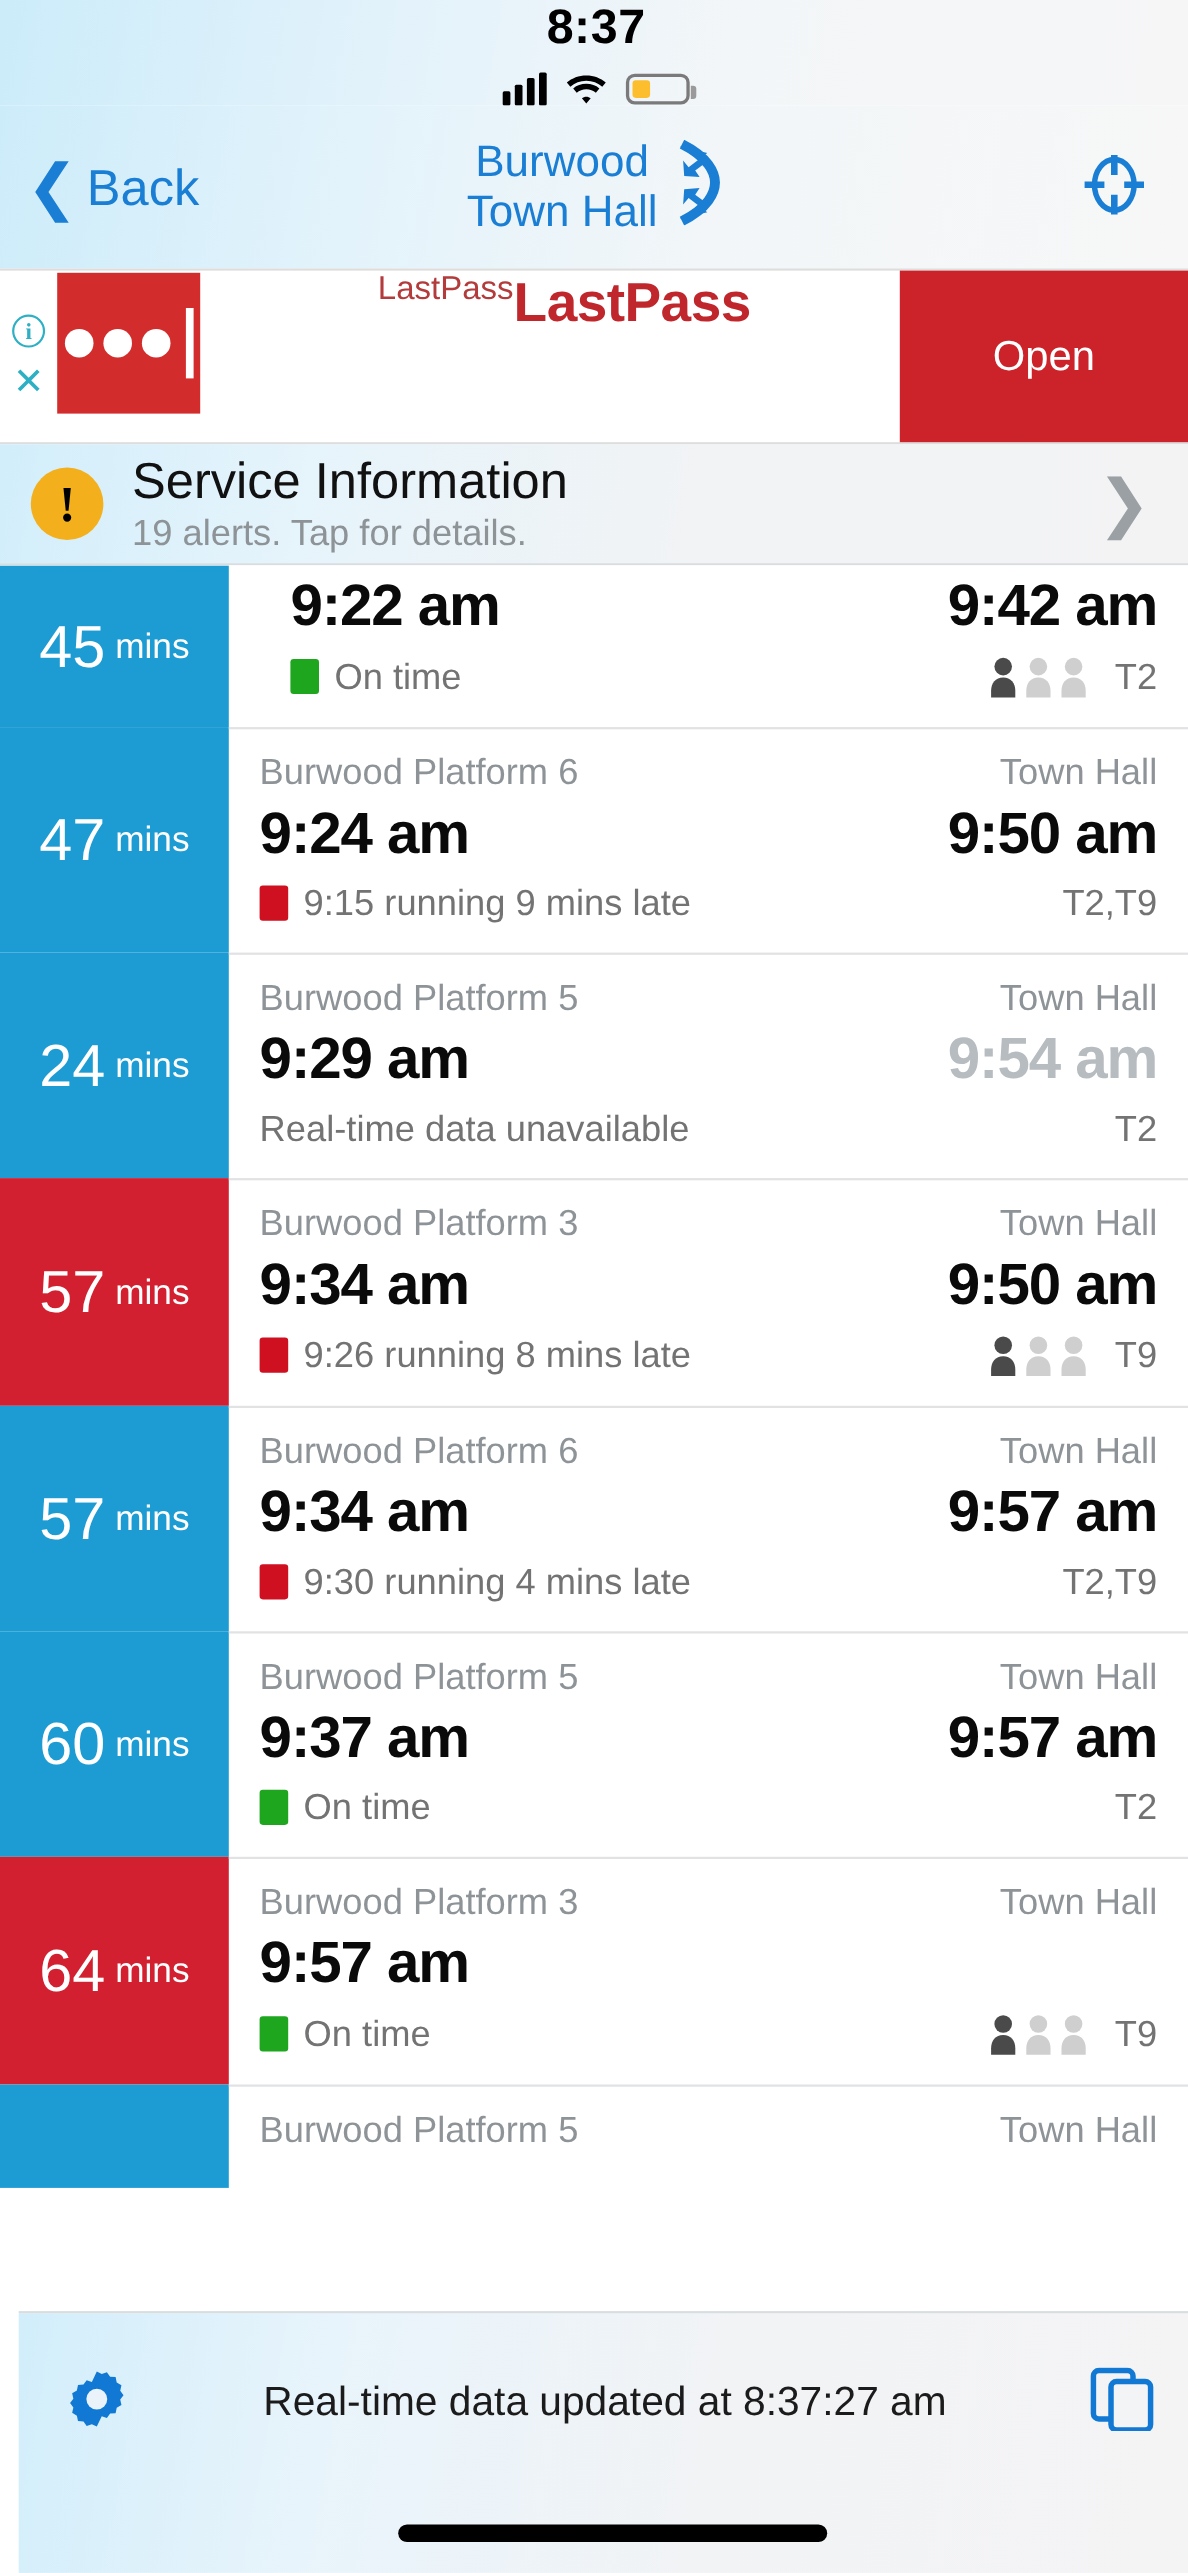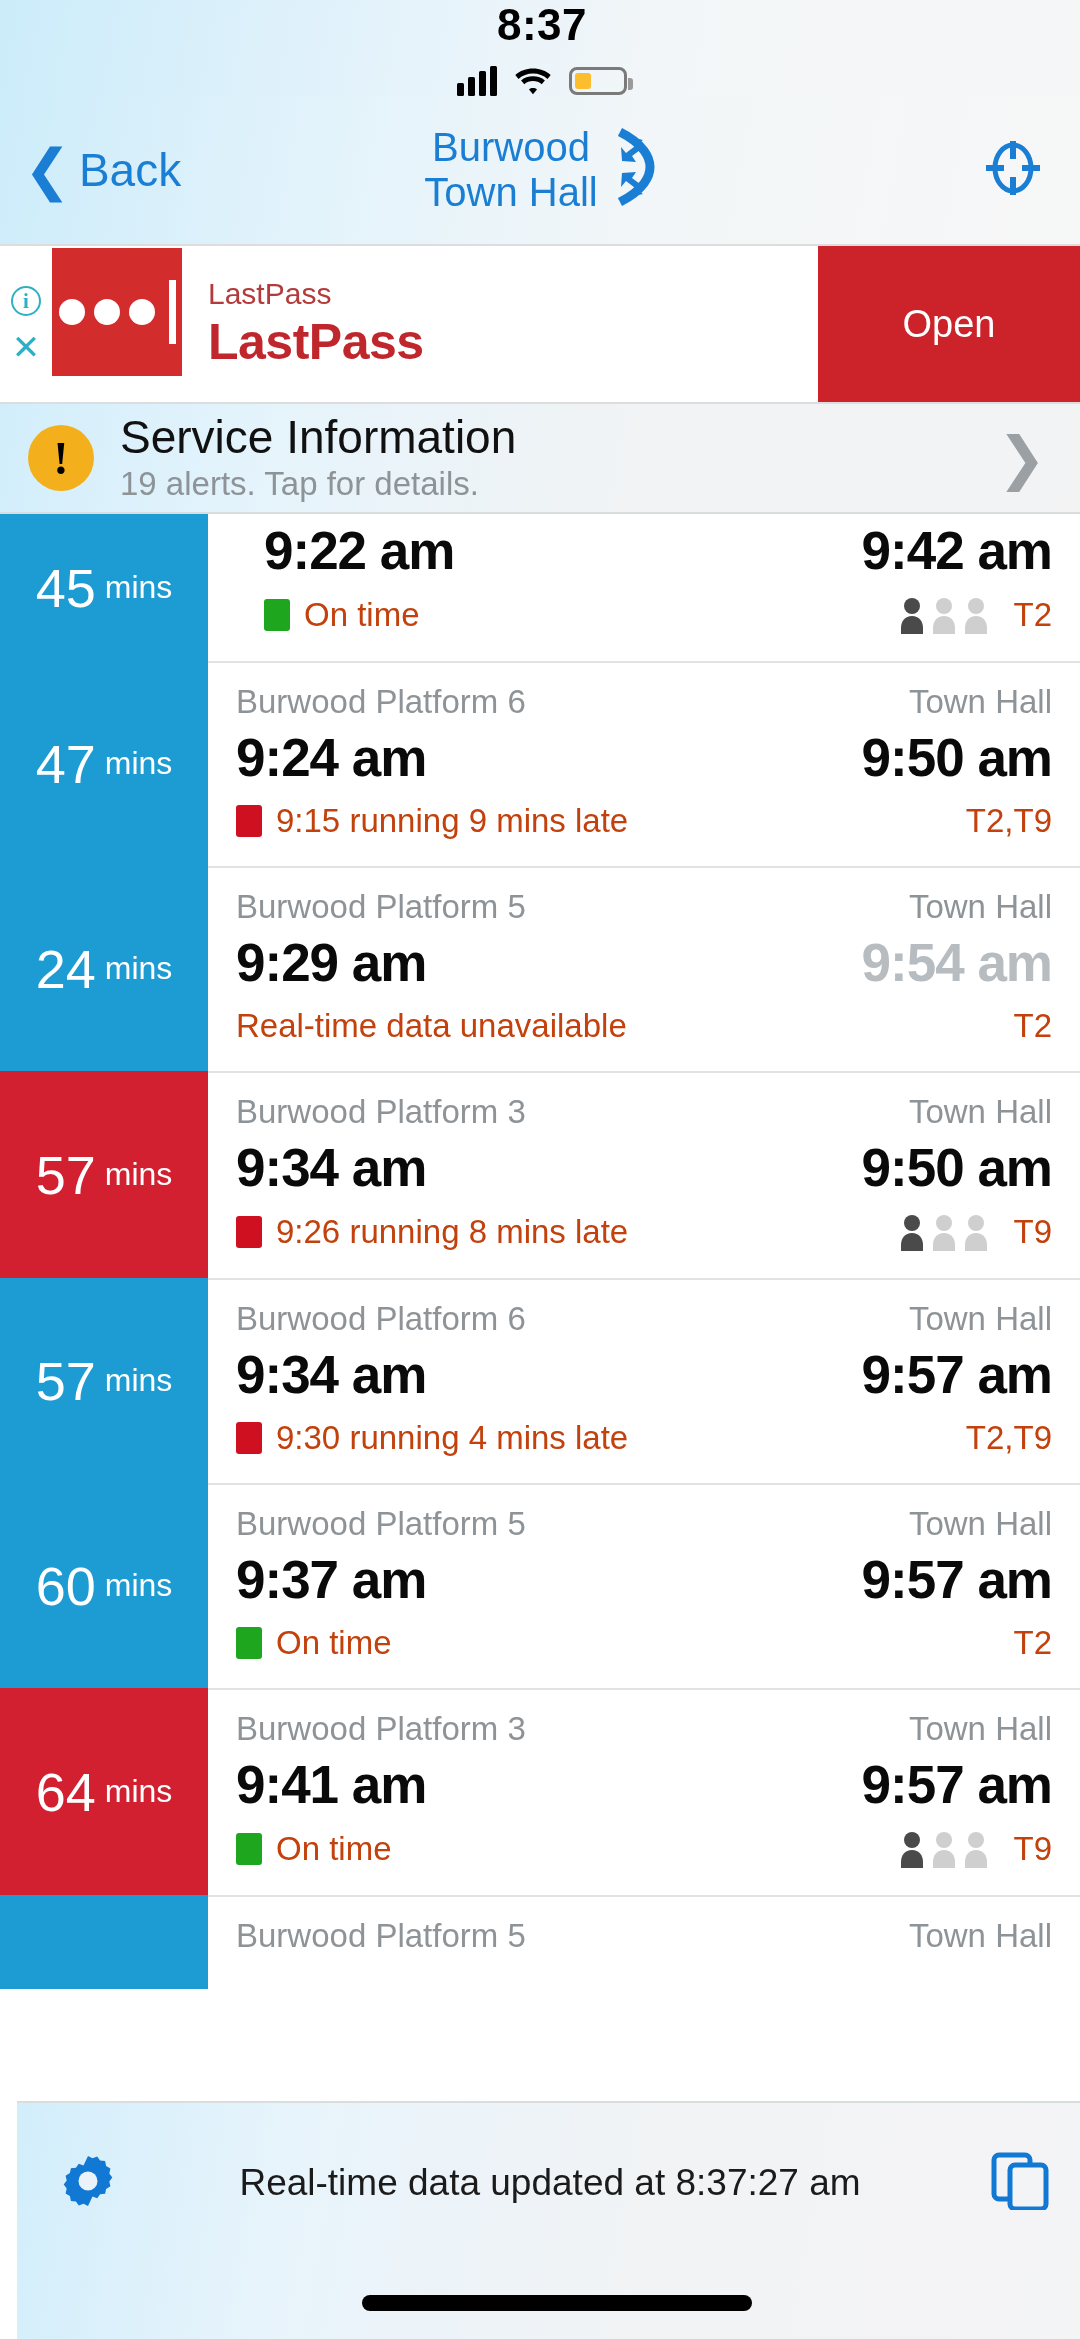--- a/index.html
+++ b/index.html
@@ -68,21 +68,21 @@
     color:#2eb0c4; font-size:21px; font-weight:700; display:flex;
     align-items:center; justify-content:center; font-family:"Liberation Serif", serif;
   }
   .ad-close { color:#2eb0c4; font-size:34px; font-weight:400; line-height:0.8; }
   .ad-logo {
     width:130px; height:128px; background:#d32c2c; margin-top:2px;
     display:flex; align-items:center; justify-content:center; gap:9px;
   }
   .ad-logo .dot { width:26px; height:26px; background:#fff; border-radius:50%; }
   .ad-logo .bar { width:7px; height:64px; background:#fff; margin-left:5px; }
-  .ad-text { flex:1; padding-left:26px; display:flex; flex-direction:column; justify-content:center; }
+  .ad-text { flex:1; padding-left:26px; display:flex; flex-direction:row; justify-content:center; }
   .ad-sub { font-size:30px; color:#b43b3b; margin-bottom:2px; }
   .ad-title { font-size:50px; font-weight:700; color:#c0272d; letter-spacing:-0.5px; }
   .ad-open {
     width:262px; background:#cc2229; color:#fff; font-size:38px;
     display:flex; align-items:center; justify-content:center;
   }
 
   
   .svc {
     position:absolute; top:404px; left:0; width:1080px; height:110px;
@@ -117,21 +117,21 @@
   .row-body { flex:1; padding:0 28px 0 28px; position:relative; }
   .row-body.sep:before {
     content:""; position:absolute; left:0; right:0; top:0; height:2px; background:#e0e2e4;
   }
   .line-top { display:flex; justify-content:space-between; font-size:33px;
               color:#8d9397; padding-top:22px; }
   .line-mid { display:flex; justify-content:space-between; align-items:baseline;
               font-size:53px; color:#0a0a0a; font-weight:700; padding-top:6px; letter-spacing:-1px; }
   .line-mid .dim { color:#b7bcc0; }
   .line-bot { display:flex; justify-content:space-between; align-items:center;
-              font-size:33px; color:#c2410c; padding-top:14px; padding-bottom:26px; }
+              font-size:33px; color:#737373; padding-top:14px; padding-bottom:26px; }
   .status-wrap { display:flex; align-items:center; gap:14px; }
   .sq { width:26px; height:32px; border-radius:3px; flex:0 0 auto; }
   .sq.green { background:#1ea61e; }
   .sq.red   { background:#cf1020; }
   .right-wrap { display:flex; align-items:center; gap:9px; }
   .occ { display:flex; align-items:flex-end; gap:6px; margin-right:8px; }
   .occ svg { display:block; }
   .row.clip .row-body { padding-top:0;margin-left:28px; }
 
   
@@ -418,21 +418,20 @@
         <div class="row-left red">
           <span class="left-num">64</span>
           <span class="left-unit">mins</span>
         </div>
         <div class="row-body sep">
           <div class="line-top">
             <span>Burwood Platform 3</span>
             <span>Town Hall</span>
           </div>
           <div class="line-mid">
-            <span>9:41 am</span>
             <span class="">9:57 am</span>
           </div>
           <div class="line-bot">
             <span class="status-wrap">
               <span class="sq green"></span>
               <span>On time</span>
             </span>
             <span class="right-wrap">
               <span class="occ">
     <svg width="96" height="40" viewBox="0 0 96 40">

